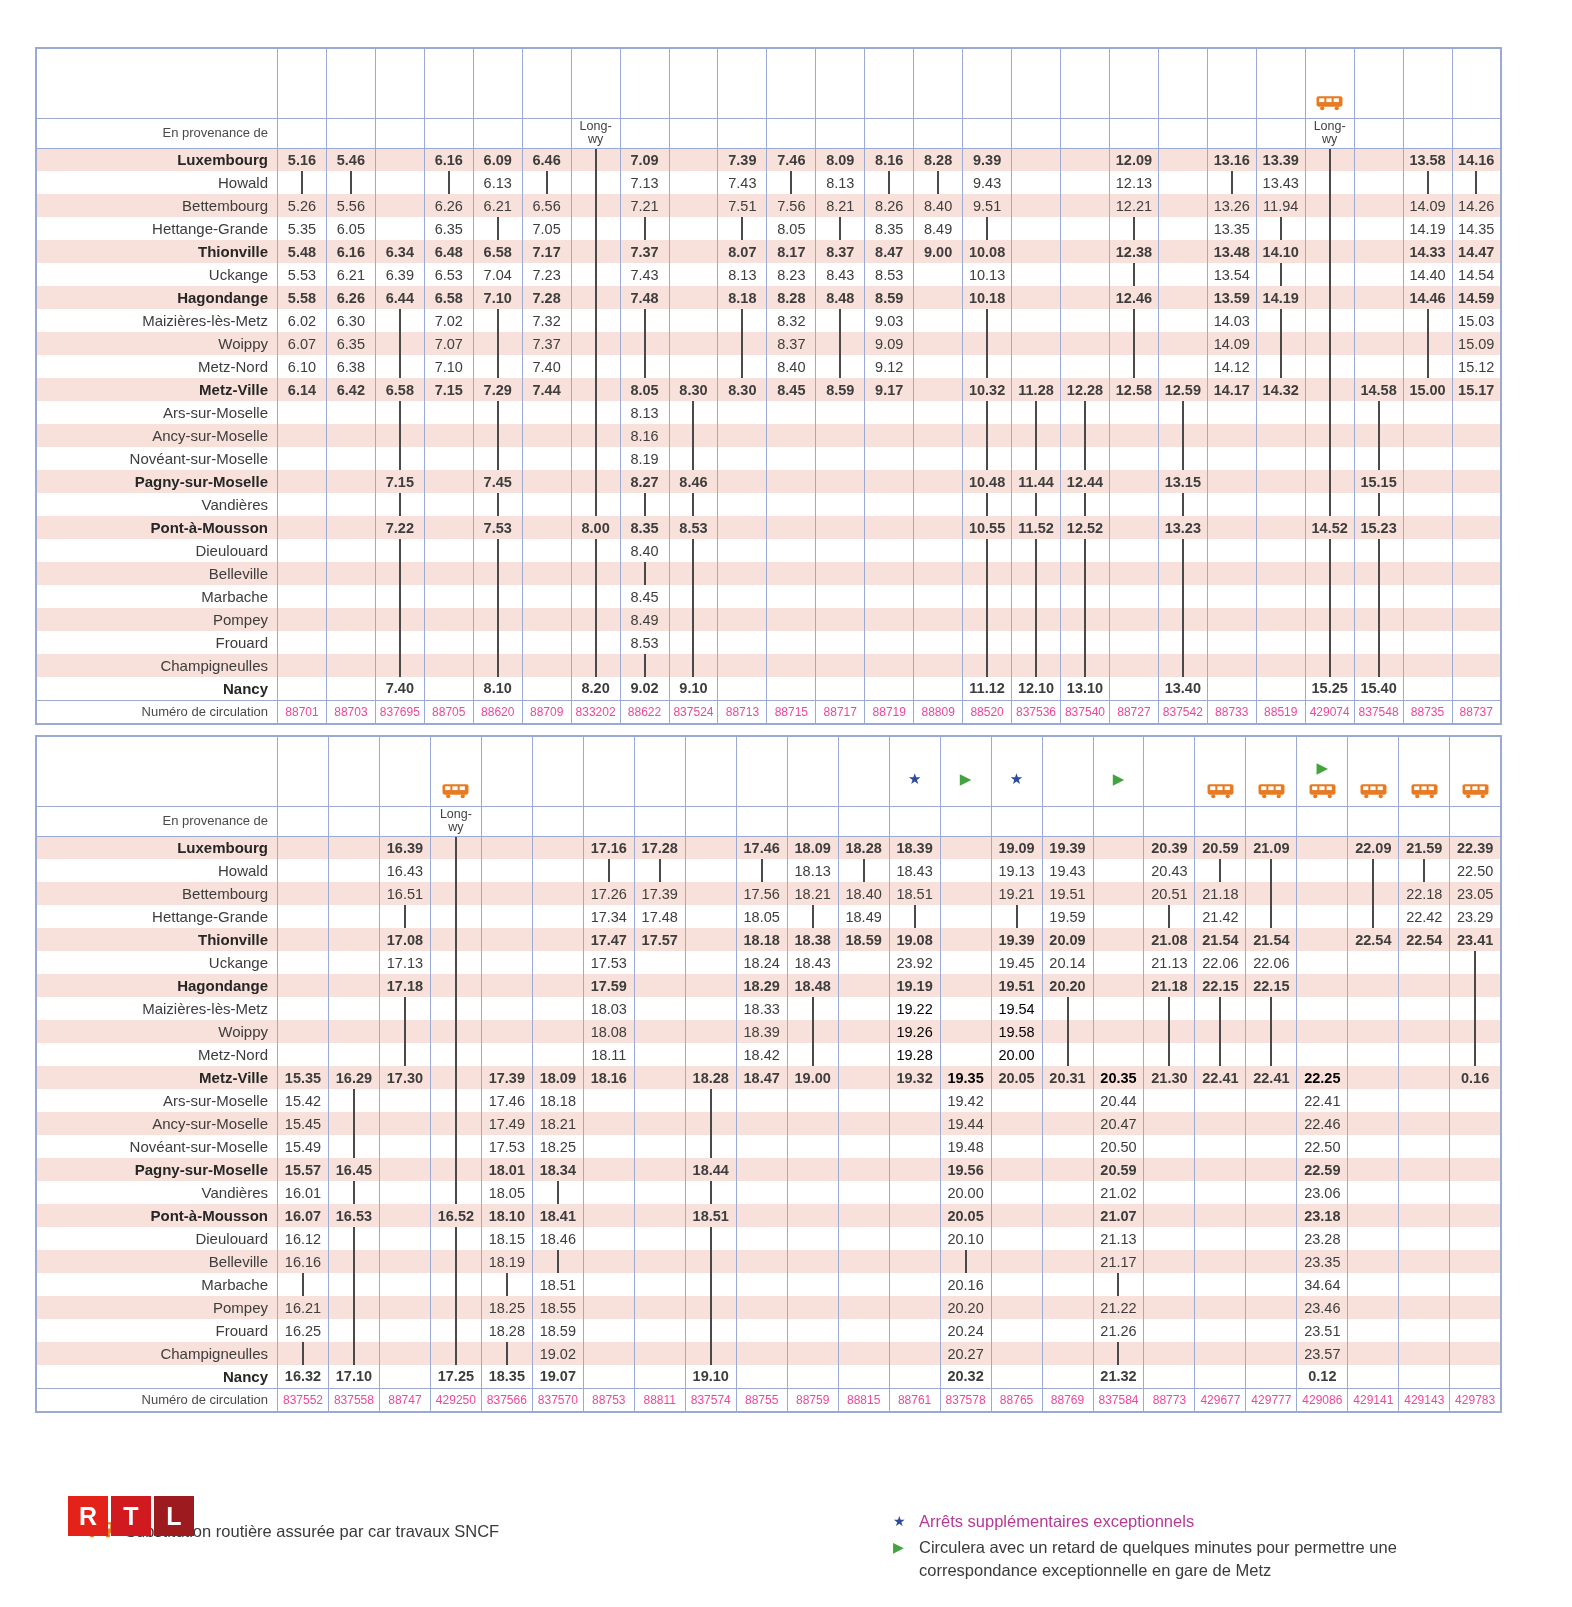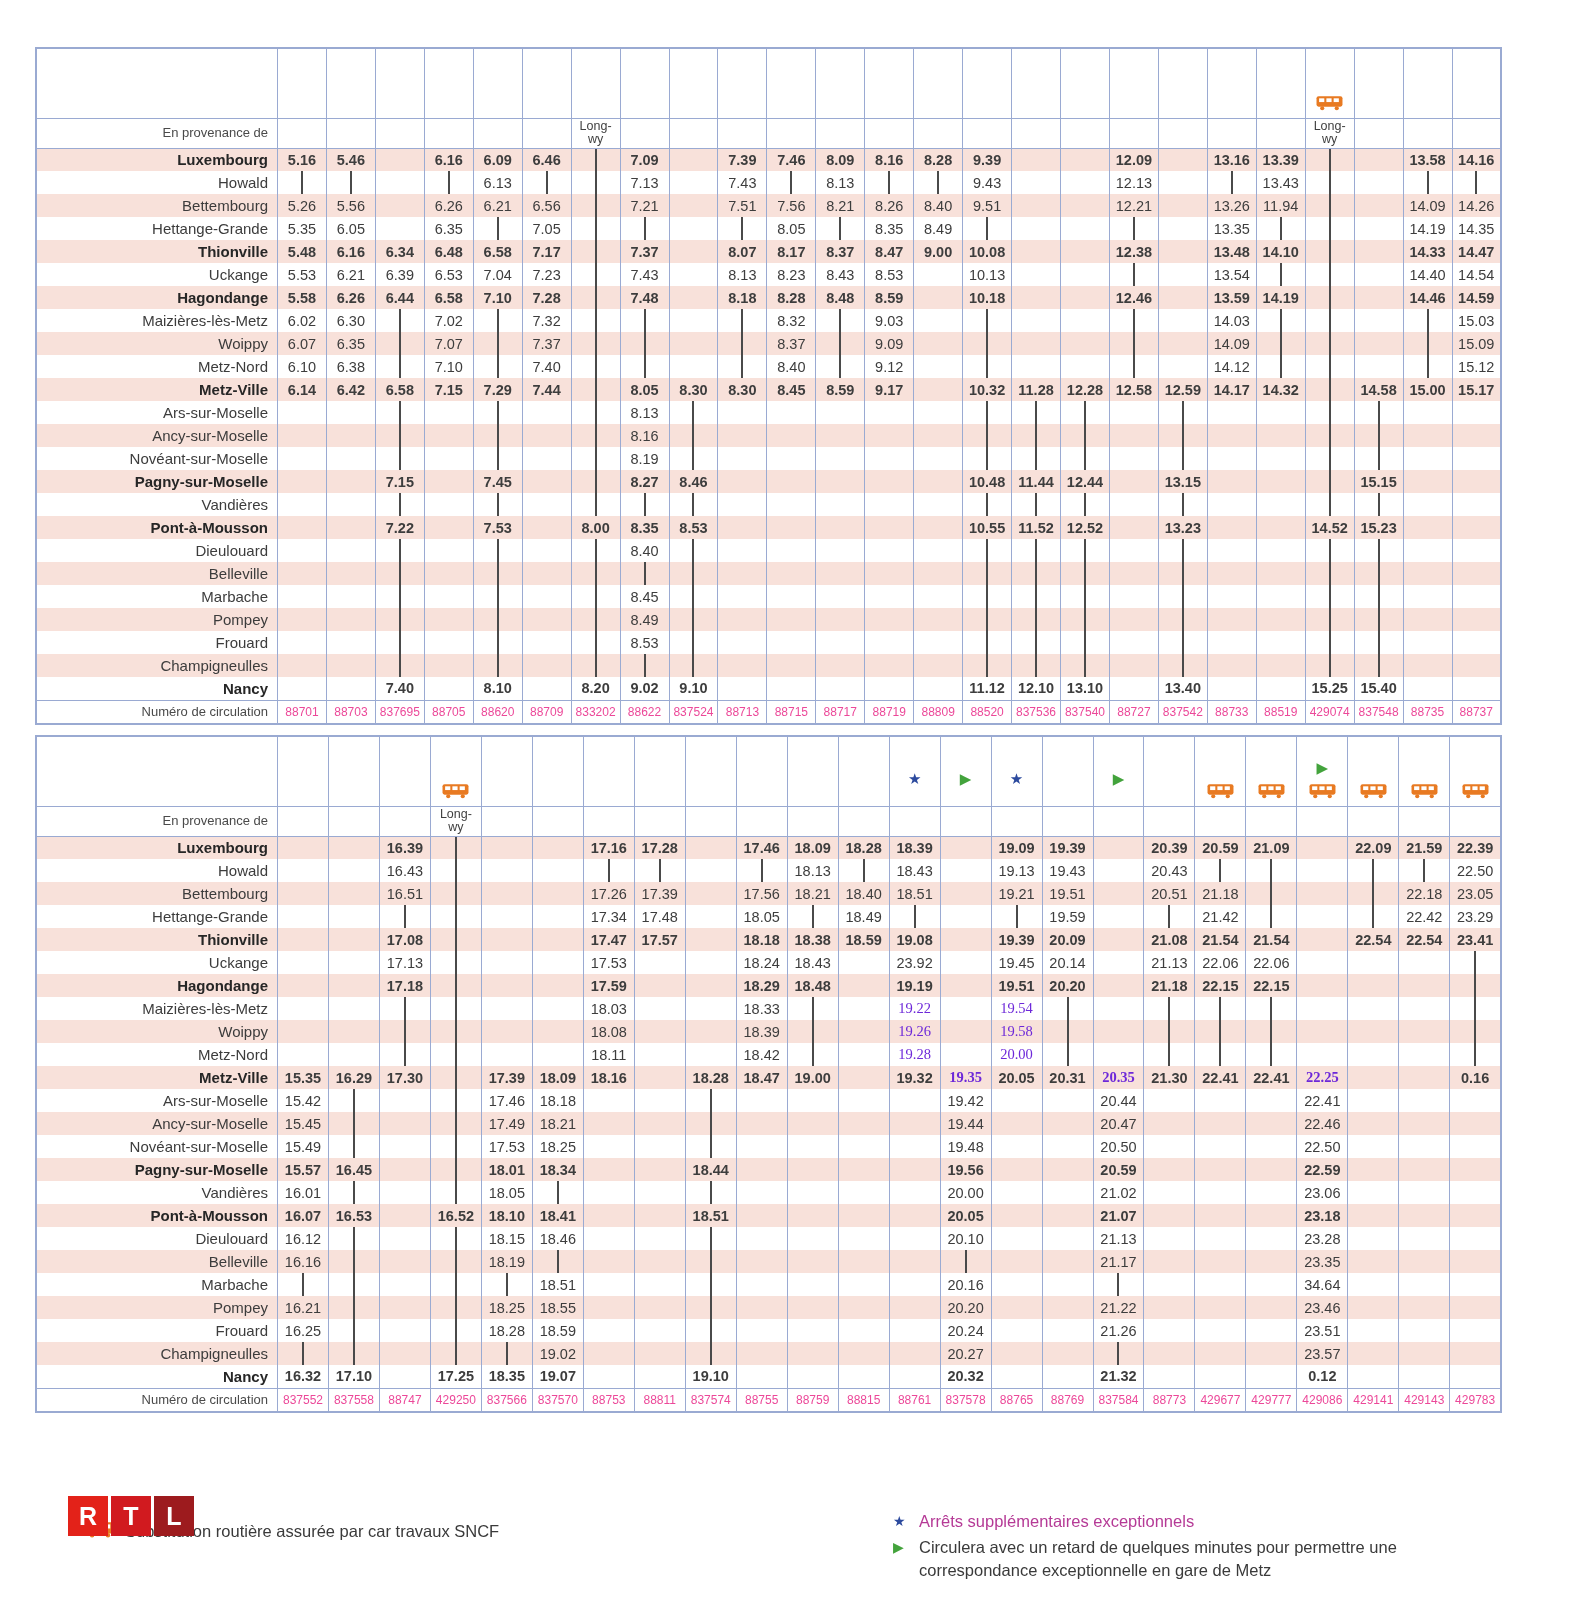--- a/index.html
+++ b/index.html
@@ -14,21 +14,21 @@
   tr.row-icons{height:70px;}
   tr.row-icons td{border-bottom:1px solid #9aaad2;vertical-align:bottom;}
   tr.row-prov{height:30px;}
   tr.row-prov td{border-bottom:1px solid #9aaad2;font-size:12.5px;line-height:1.05;color:#3f3f3f;}
   tr.row-prov td.lbl{font-size:13px;color:#4a4a4a;}
   tr.st{height:23px;}
   tr.st.pink td{background:#f8e1da;}
   tr.st td.lbl.b, tr.st.boldrow td.lbl{font-weight:bold;color:#262626;}
   td .t{display:inline-block;}
   td.bcell{font-weight:bold;color:#262626;font-size:15px;}
-  td .mag{color:#6d28d9;font-family:Liberation Serif, serif;}
+  td .mag{color:#000000;}
   .vline{position:absolute;left:50%;top:0;bottom:0;width:2px;margin-left:-1px;background:#4a4a4a;}
   tr.row-num{height:24px;}
   tr.row-num td{border-top:1px solid #9aaad2;font-size:12px;color:#ec4899;}
   tr.row-num td.lbl{font-size:13px;color:#4a4a4a;}
   .iconstack{display:flex;flex-direction:column;align-items:center;justify-content:flex-end;height:100%;padding-bottom:4px;box-sizing:border-box;}
   .mid-ic{font-size:15px;margin-bottom:14px;}
   .star-ic{color:#2c4a9e;}
   .tri-ic{color:#43a33c;}
   .iconstack:has(.bus-svg) .mid-ic{margin-bottom:6px;}
   .prov-wrap{display:inline-block;max-width:44px;word-break:normal;}

